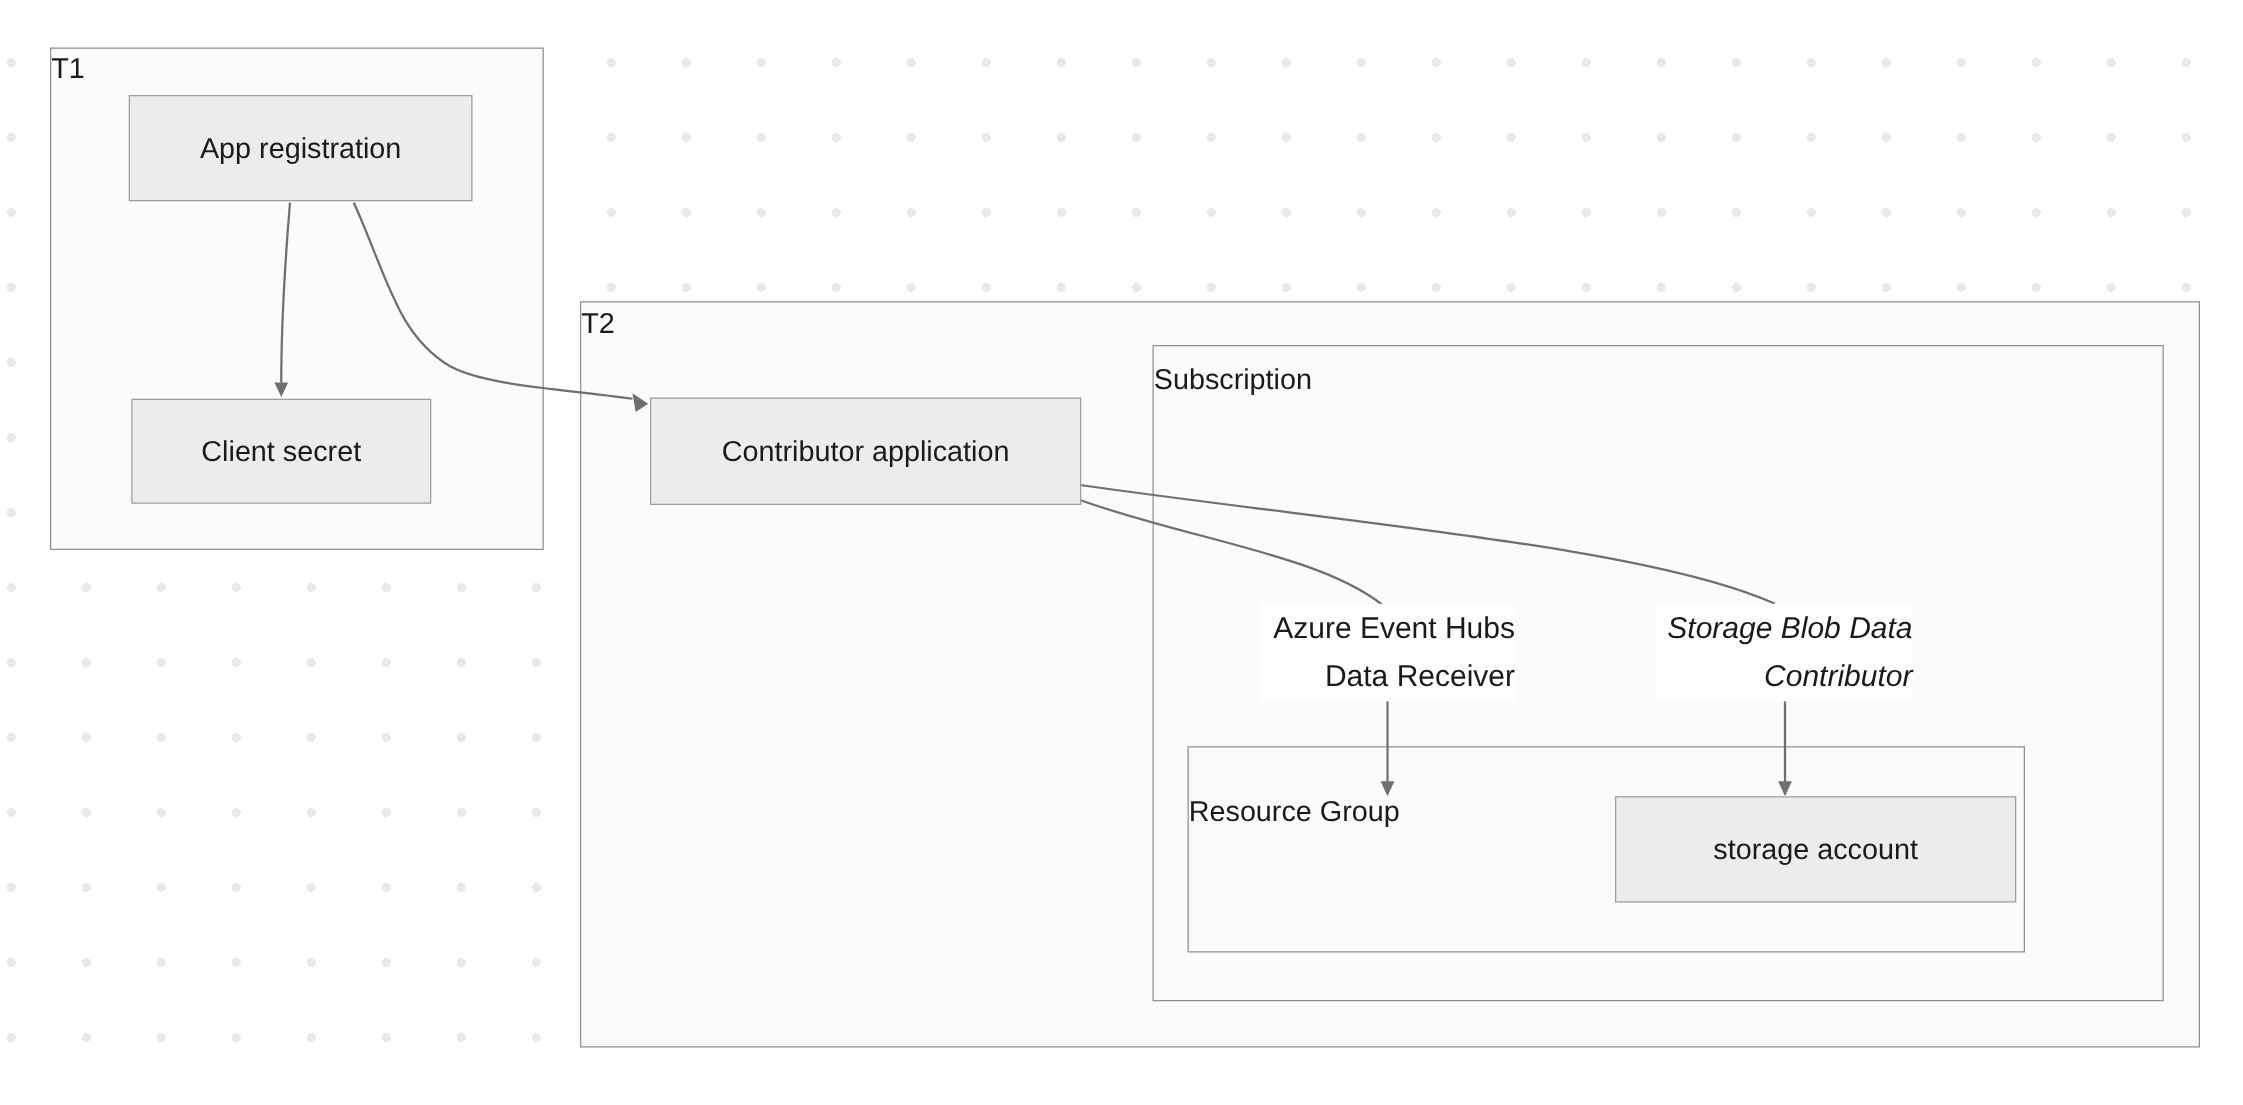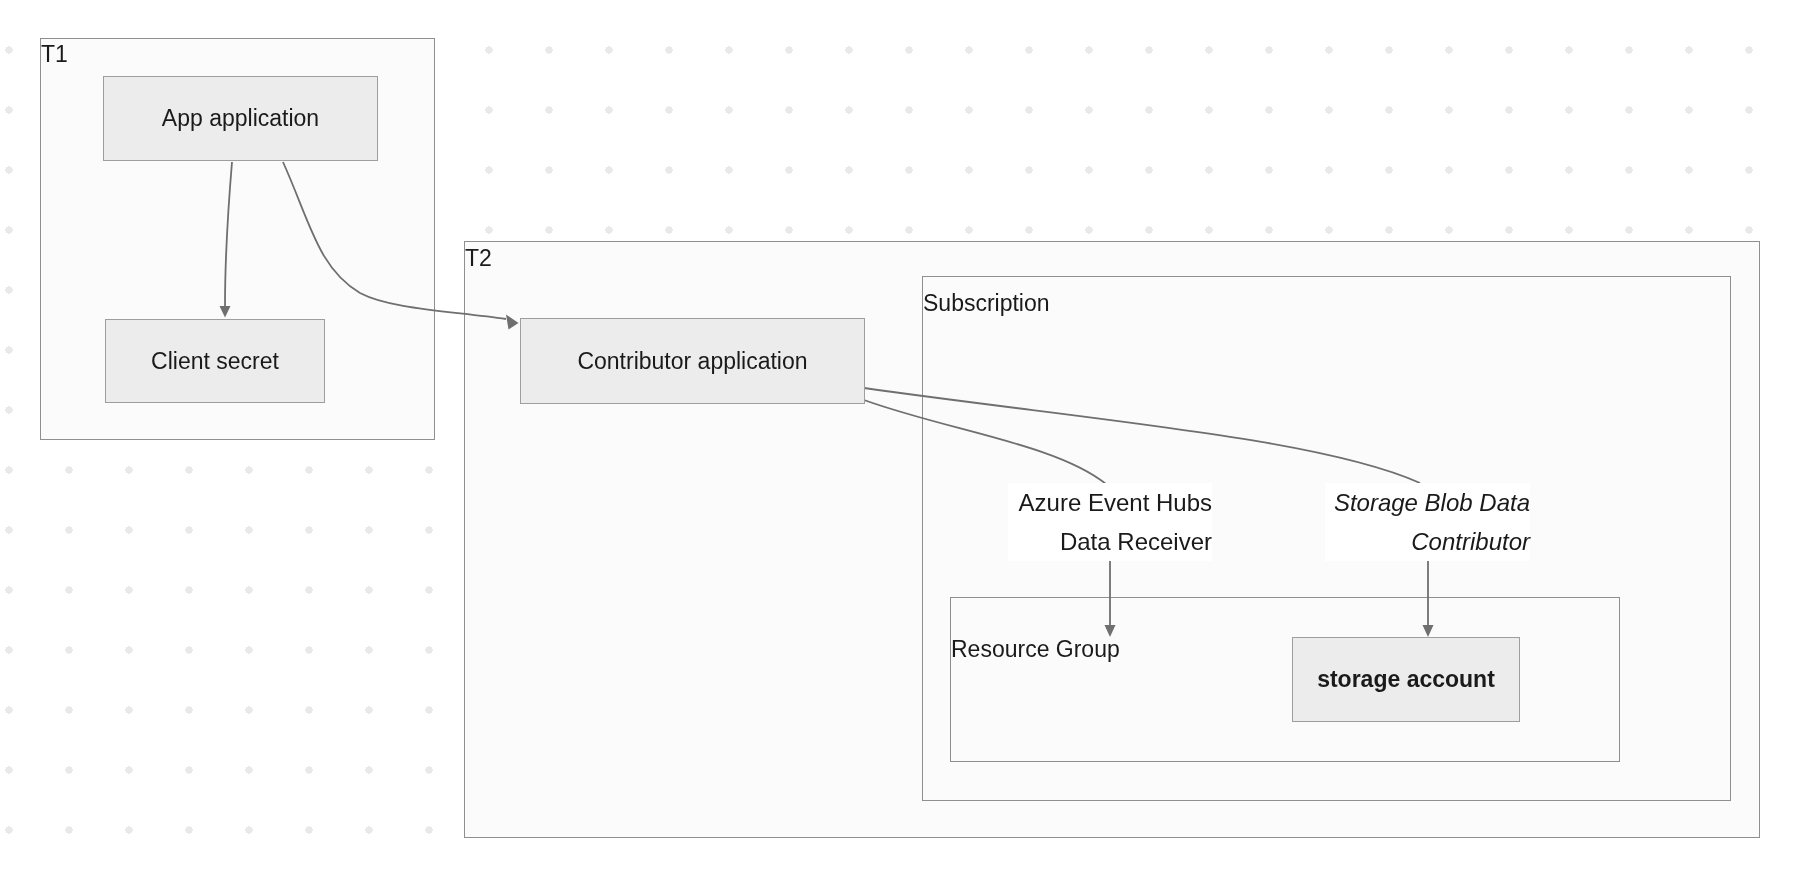--- a/index.html
+++ b/index.html
@@ -89,29 +89,29 @@
     <div>Azure Event Hubs</div>
     <div>Data Receiver</div>
   </div>
 
   <div class="edge-label" style="left:1325px;top:483px;width:205px;height:78px;font-style:italic;">
     <div>Storage Blob Data</div>
     <div>Contributor</div>
   </div>
 
   <div class="node" style="left:103px;top:76px;width:275px;height:85px;">
-    <span>App application</span>
+    <span>App registration</span>
   </div>
 
-  <div class="node" style="left:105px;top:319px;width:220px;height:84px;">
+  <div class="node" style="left:105px;top:319px;width:240px;height:84px;">
     <span>Client secret</span>
   </div>
 
   <div class="node" style="left:520px;top:318px;width:345px;height:86px;">
     <span>Contributor application</span>
   </div>
 
 
-  <div class="node" style="left:1292px;top:637px;width:228px;height:85px;font-weight:bold;">
+  <div class="node" style="left:1292px;top:637px;width:321px;height:85px;">
     <span>storage account</span>
   </div>
 
 </div>
 
 </body></html>

